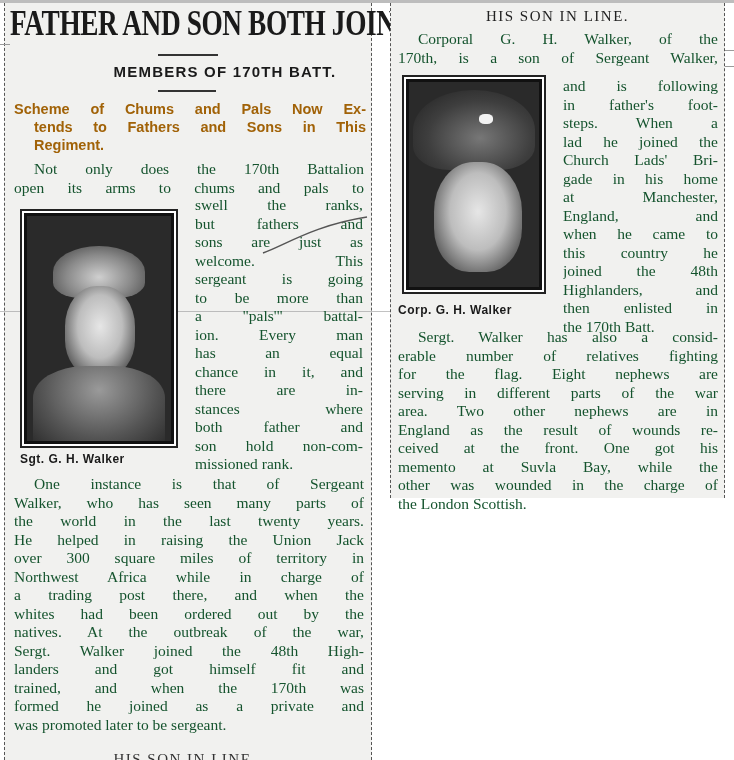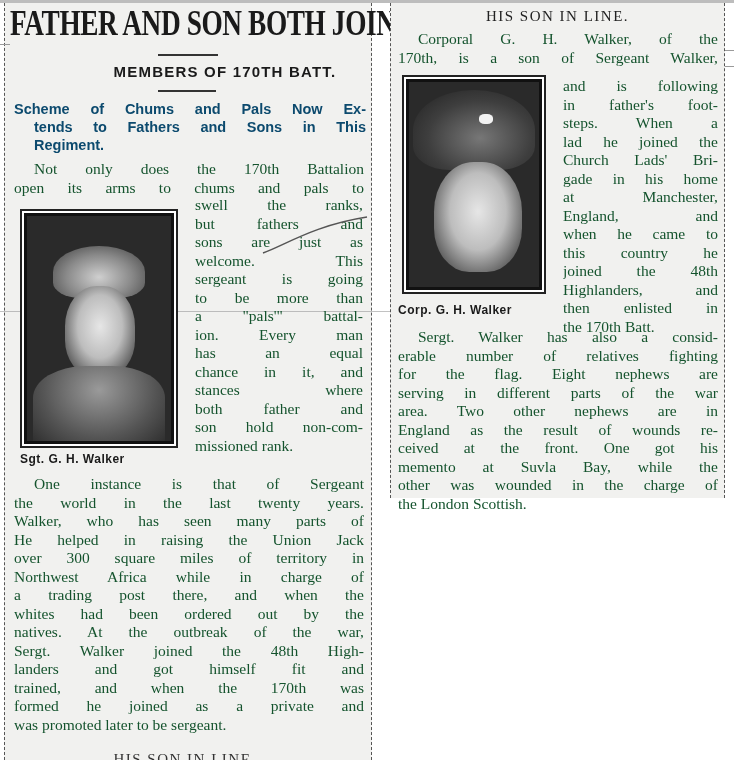--- a/index.html
+++ b/index.html
@@ -5,21 +5,21 @@
   html, body { margin:0; padding:0; }
   body { width:734px; height:760px; background:#ffffff; position:relative; overflow:hidden; font-family:"Liberation Serif", serif; color:#1e1e1e; }
   .topline { position:absolute; left:0; top:0; width:734px; height:3px; background:#bdbdbd; }
   .col { position:absolute; background:#f1f1ef; }
   .col-left { left:4px; top:3px; width:366px; height:757px; border-left:1px dashed #555; border-right:1px dashed #555; }
   .col-right { left:390px; top:3px; width:333px; height:495px; border-left:1px dashed #555; border-right:1px dashed #555; }
   .rule-faint { position:absolute; height:1px; background:#9a9a9a; }
   .headline { position:absolute; left:10px; top:4px; width:352px; font-family:"Liberation Serif", serif; font-weight:bold; font-size:35px; letter-spacing:-0.5px; transform:scaleX(0.78); transform-origin:left top; white-space:nowrap; color:#1a1a1a; }
   .short-rule { position:absolute; height:2px; background:#333; }
   .subhead { position:absolute; left:0; width:370px; text-align:center; font-family:"Liberation Sans", sans-serif; font-weight:bold; font-size:15px; letter-spacing:1.2px; color:#1a1a1a;padding-left:40px; }
-  .deck { position:absolute; left:14px; width:352px; font-family:"Liberation Sans", sans-serif; font-weight:bold; font-size:14.5px; line-height:18px; color:#0c4a6e; }
+  .deck { position:absolute; left:14px; width:352px; font-family:"Liberation Sans", sans-serif; font-weight:bold; font-size:14.5px; line-height:18px; color:#a16207; }
   .deck .l { display:block; text-align:justify; text-align-last:justify; }
   .deck .l.ind { padding-left:20px; }
   .deck .l.last { text-align-last:left; }
   .body { position:absolute; font-size:15.5px; line-height:18.5px; color:#14532d; }
   .body .l { display:block; text-align:justify; text-align-last:justify; white-space:nowrap; overflow:hidden; }
   .body .l.ind { padding-left:20px; }
   .body .l.last { text-align-last:left; }
   .photo { position:absolute; background:#2a2a2a; border:3px solid #111; box-shadow:0 0 0 2px #fff, 0 0 0 4px #222; overflow:hidden; }
   .photo .face { position:absolute; border-radius:45% 45% 40% 40%; background:radial-gradient(ellipse at 50% 45%, #e6e6e6 0%, #bdbdbd 45%, #6a6a6a 75%, #2a2a2a 100%); }
   .photo .cap { position:absolute; border-radius:50% 50% 30% 30%; background:radial-gradient(ellipse at 50% 60%, #cfcfcf 0%, #8a8a8a 50%, #3a3a3a 100%); }
@@ -66,34 +66,35 @@
   <span class="l">swell the ranks,</span>
   <span class="l">but fathers and</span>
   <span class="l">sons are just as</span>
   <span class="l">welcome.  This</span>
   <span class="l">sergeant is going</span>
   <span class="l">to be more than</span>
   <span class="l">a "pals'" battal-</span>
   <span class="l">ion. Every man</span>
   <span class="l">has an equal</span>
   <span class="l">chance in it, and</span>
+  <span class="l">there are in-</span>
   <span class="l">stances where</span>
   <span class="l">both father and</span>
   <span class="l">son hold non-com-</span>
   <span class="l last">missioned rank.</span>
 </div>
 
 <svg class="pen" style="left:255px;top:215px;" width="115" height="45">
   <path d="M8 38 C 30 30, 60 10, 112 2" stroke="#555" stroke-width="1.5" fill="none"></path>
 </svg>
 
 <div class="body" style="left:14px;top:475px;width:350px;">
   <span class="l ind">One instance is that of Sergeant</span>
+  <span class="l">Walker, who has seen many parts of</span>
   <span class="l">the world in the last twenty years.</span>
-  <span class="l">Walker, who has seen many parts of</span>
   <span class="l">He helped in raising the Union Jack</span>
   <span class="l">over 300 square miles of territory in</span>
   <span class="l">Northwest Africa while in charge of</span>
   <span class="l">a trading post there, and when the</span>
   <span class="l">whites had been ordered out by the</span>
   <span class="l">natives. At the outbreak of the war,</span>
   <span class="l">Sergt. Walker joined the 48th High-</span>
   <span class="l">landers and got himself fit and</span>
   <span class="l">trained, and when the 170th was</span>
   <span class="l">formed he joined as a private and</span>

